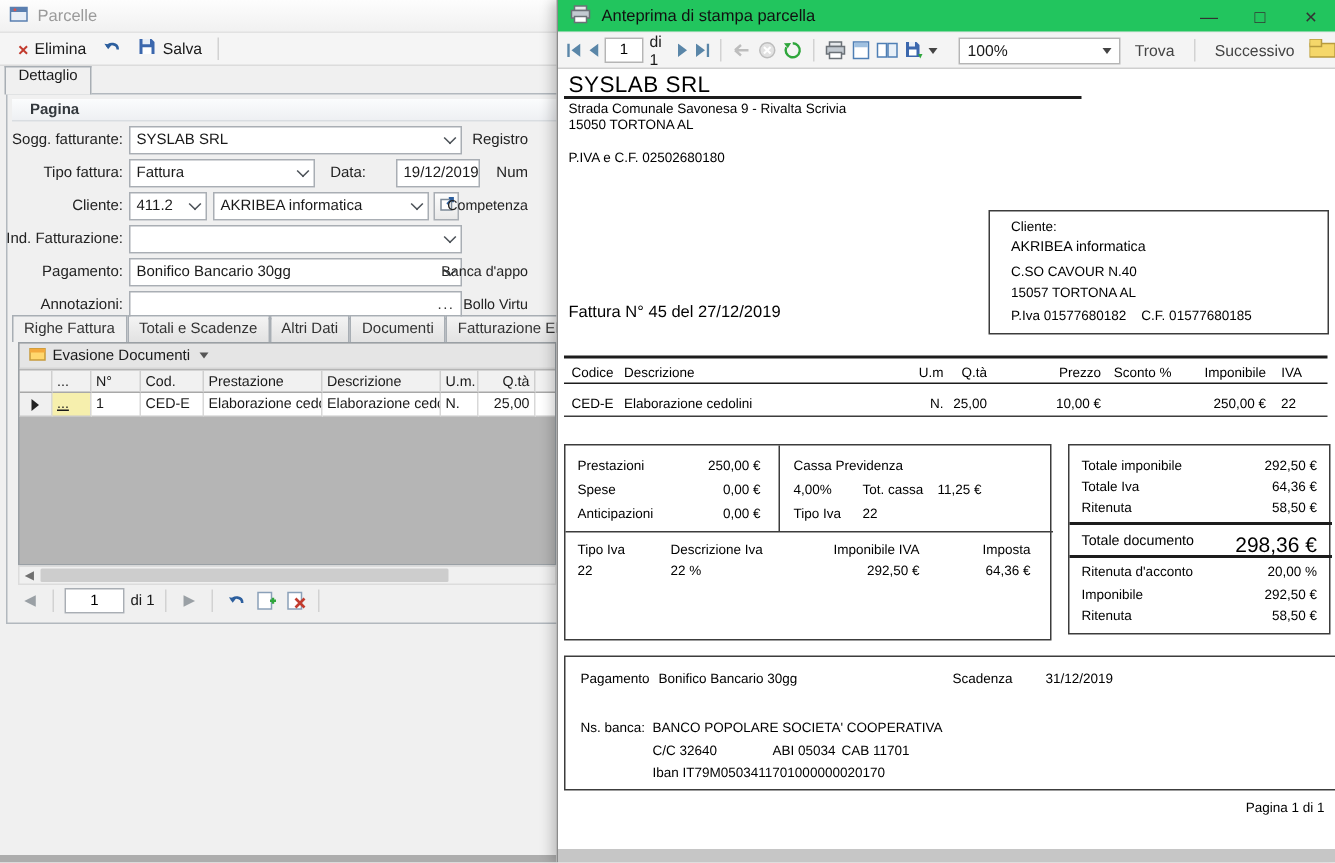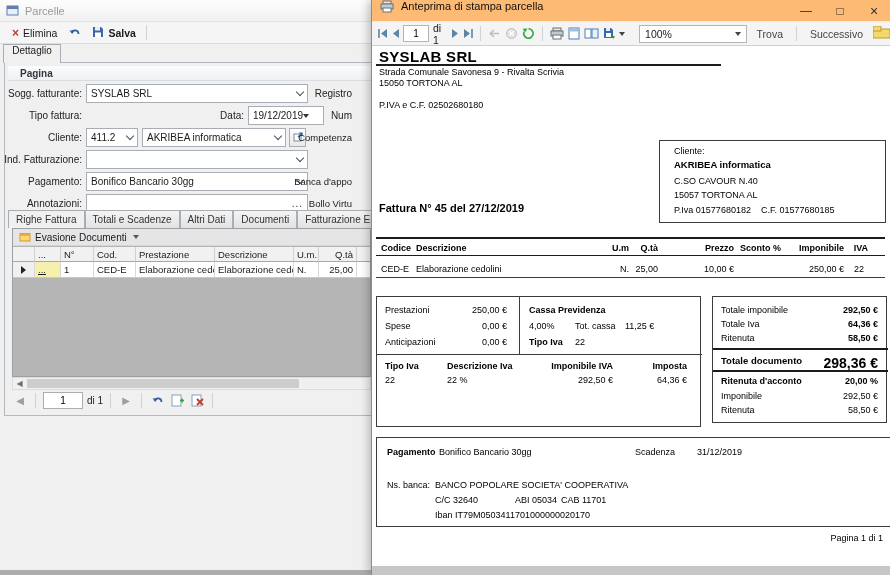--- a/index.html
+++ b/index.html
@@ -1,21 +1,21 @@
 <!DOCTYPE html>
 <html><head>
 <meta charset="utf-8">
 <style>
   *{margin:0;padding:0;box-sizing:border-box}
   html,body{background:#d4d4d4}
   #screen{position:relative;width:890px;height:575px;background:#f0f0f0;overflow:hidden;
           font-family:"Liberation Sans",sans-serif;font-size:10px;color:#1a1a1a}
   .abs{position:absolute}
   .pre{white-space:pre}
-  .bold{font-weight:bold}
+  .bold{font-weight:normal}
   
   .titlebar{left:0;top:0;width:890px;height:22px;background:linear-gradient(#fdfdfd,#f1f1f1);border-bottom:1px solid #e2e2e2;display:flex;align-items:center;padding-left:6px;gap:6px}
   .titlebar .wtitle{color:#9a9a9a;font-size:11px}
   .toolbar{left:0;top:22px;width:890px;height:22px;background:#f5f5f5;border-bottom:1px solid #dcdcdc;display:flex;align-items:center;padding-left:8px;gap:3px}
   .tbtn{display:flex;align-items:center;gap:4px;padding:2px 4px;font-size:10.5px}
   .vsep{width:1px;height:15px;background:#d2d2d2;margin:0 3px}
   .tab{position:absolute;height:19px;background:#f0f0f0;border:1px solid #a8aeb4;border-bottom:none;display:flex;justify-content:center;font-size:10px;z-index:2}
   .panel{left:4px;top:62px;width:882px;height:354px;border:1px solid #b2b8be;background:#f0f0f0}
   .grouphdr{left:8px;top:66px;width:874px;height:15px;background:linear-gradient(#fbfcfd,#eef0f3);border-bottom:1px solid #d9dde1;display:flex;align-items:center;padding-left:12px;font-weight:bold;color:#33383d}
   .flbl{position:absolute;text-align:right;white-space:nowrap;color:#222}
@@ -28,21 +28,21 @@
   .gridtb{height:17px;background:#e5e5e5;border-bottom:1px solid #d5d5d5;display:flex;align-items:center;gap:4px;padding-left:6px}
   .gcell{position:absolute;display:flex;align-items:center;padding:0 3px;overflow:hidden;white-space:nowrap;font-size:9.5px}
   .ghead{background:#f1f1f1;border-right:1px solid #cfcfcf;border-bottom:1px solid #a8a8a8;height:15px}
   .grow{background:#fff;border-right:1px solid #d8d8d8;border-bottom:1px solid #c8c8c8;height:16px}
   .scroll{left:12px;top:377px;width:359px;height:13px;background:#f0f0f0;border:1px solid #dcdcdc;display:flex;align-items:center}
   .pager{left:12px;top:391px;height:18px;display:flex;align-items:center;gap:4px}
   .pbtn{width:16px;height:16px;display:flex;align-items:center;justify-content:center}
   .ptext{border:1px solid #a9aeb4;background:#fff;width:40px;height:17px;text-align:center;font-size:10px;font-family:"Liberation Sans",sans-serif}
   
   .preview{left:371px;top:0;width:519px;height:575px;background:#fff;border-left:1px solid #8b8b8b;box-shadow:-3px 0 8px rgba(0,0,0,.22);z-index:10;overflow:hidden}
-  .ptitle{position:absolute;left:0;top:0;width:519px;height:22px;background:#fdba74;display:flex;padding-left:8px;gap:7px;border-bottom:1px solid #ececec}
+  .ptitle{position:absolute;left:0;top:0;width:519px;height:22px;background:#22c55e;display:flex;align-items:center;padding-left:8px;gap:7px;border-bottom:1px solid #ececec}
   .wctl{position:absolute;top:0;width:32px;height:22px;display:flex;align-items:center;justify-content:center;font-size:12px;color:#333}
   .ptb{position:absolute;left:0;top:22px;width:519px;height:24px;background:#f4f4f4;border-bottom:1px solid #cfcfcf;display:flex;align-items:center;padding-left:6px;gap:4px;font-size:10.5px}
   .navsvg{display:flex;align-items:center}
   .zoombox{width:118px;height:18px;background:#fff;border:1px solid #b5b5b5;display:flex;align-items:center;padding:0 5px;margin-left:10px}
   .findbtn{color:#444;padding:0 6px}
   .page{position:absolute;left:0;top:46px;width:519px;height:520px;background:#fff;color:#000}
   .d9{font-size:9px}
   .dbox{position:absolute;border:1px solid #3c3c3c}
 </style>
 </head>
@@ -97,22 +97,26 @@
   </div>
 
   <span class="flbl" style="left:0;top:88px;width:82px">Sogg. fatturante:</span>
   <div class="combo" style="left:86px;top:84px;width:222px">
     <span>SYSLAB SRL</span>
       <span class="chev"></span>
   </div>
   <span class="flbl" style="left:288px;top:88px;width:64px">Registro</span>
 
   <span class="flbl" style="left:0;top:110px;width:82px">Tipo fattura:</span>
+  <div class="combo" style="left:86px;top:106px;width:124px">
+    <span>Fattura</span>
+      <span class="chev"></span>
+  </div>
   <span class="flbl" style="left:212px;top:110px;width:32px">Data:</span>
-  <div class="combo" style="left:248px;top:106px;width:76px;padding-right:19px">
+  <div class="combo" style="left:264px;top:106px;width:56px;padding-right:19px">
     <span>19/12/2019</span>
       <span class="tri"></span>
   </div>
   <span class="flbl" style="left:288px;top:110px;width:64px">Num</span>
 
   <span class="flbl" style="left:0;top:132px;width:82px">Cliente:</span>
   <div class="combo" style="left:86px;top:128px;width:52px">
     <span>411.2</span>
       <span class="chev"></span>
   </div>

